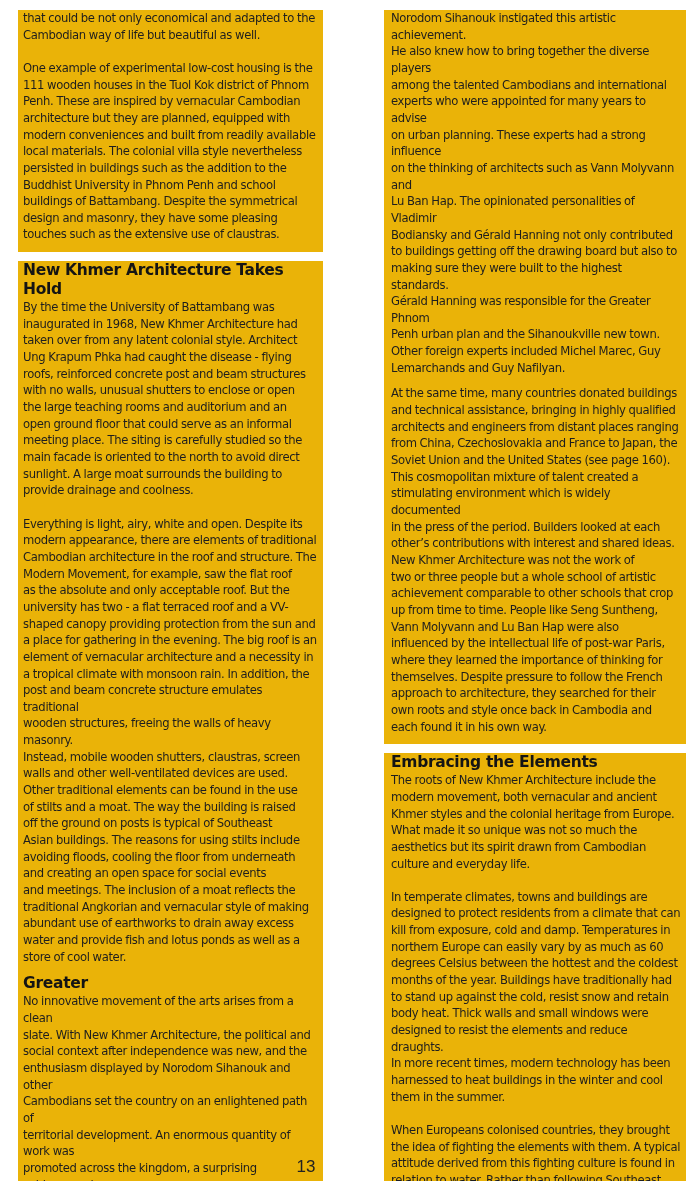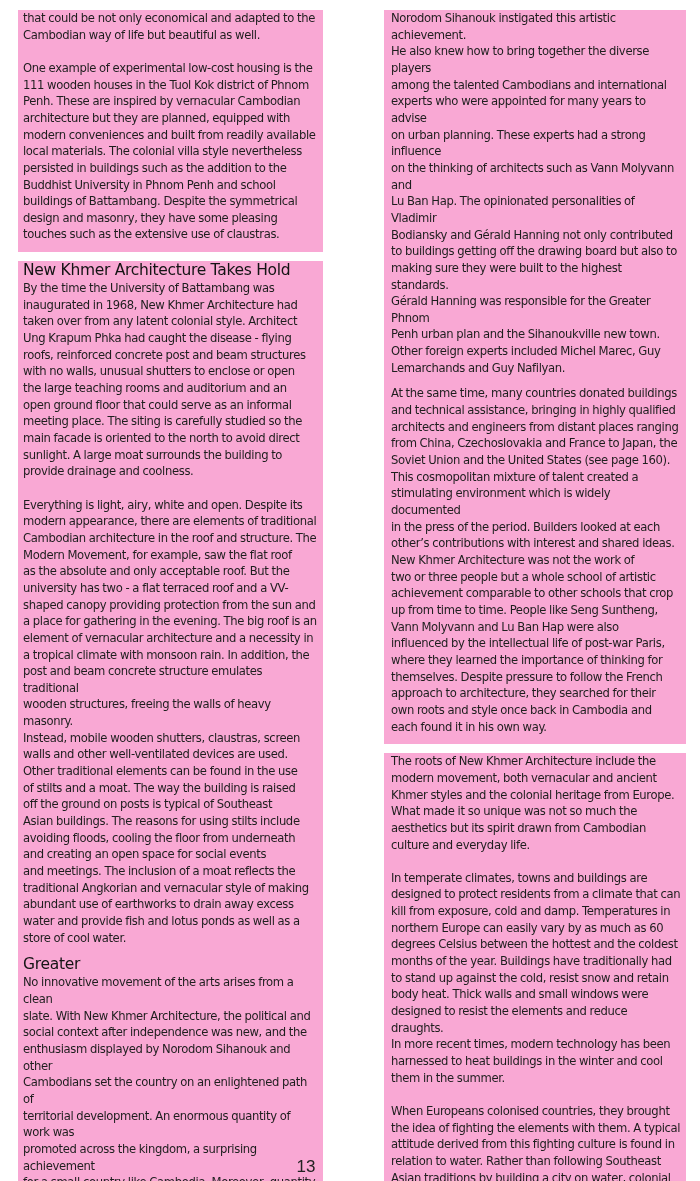--- a/index.html
+++ b/index.html
@@ -24,21 +24,21 @@
     left: 18px;
     width: 305px;
     padding-left: 5px;
   }
   .col-right {
     left: 384px;
     width: 302px;
     padding-left: 7px;
   }
   .block {
-    background: #f9a8d4;
+    background: #eab308;
     margin-left: -5px;
     padding-left: 5px;
     padding-right: 4px;
   }
   .col-right .block {
     margin-left: -7px;
     padding-left: 7px;
   }
   p {
     margin: 0;
@@ -50,21 +50,21 @@
   }
   .gap {
     height: 16.6px;
   }
   .gap-small {
     height: 9px;
   }
   h2 {
     margin: 0;
     font-family: "DejaVu Sans", sans-serif;
-    font-weight: normal;
+    font-weight: bold;
     font-size: 15.5px;
     line-height: 19px;
     letter-spacing: -0.3px;
     color: #141414;
   }
   .page-number {
     position: absolute;
     left: 0;
     width: 612px;
     top: 1157px;
@@ -191,20 +191,21 @@
 influenced by the intellectual life of post-war Paris,
 where they learned the importance of thinking for
 themselves. Despite pressure to follow the French
 approach to architecture, they searched for their
 own roots and style once back in Cambodia and
 each found it in his own way.</p>
     <div class="gap-small"></div>
   </div>
   <div class="gap-small"></div>
   <div class="block">
+    <h2>Embracing the Elements</h2>
     <p>The roots of New Khmer Architecture include the
 modern movement, both vernacular and ancient
 Khmer styles and the colonial heritage from Europe.
 What made it so unique was not so much the
 aesthetics but its spirit drawn from Cambodian
 culture and everyday life.</p>
     <div class="gap"></div>
     <p>In temperate climates, towns and buildings are
 designed to protect residents from a climate that can
 kill from exposure, cold and damp. Temperatures in

